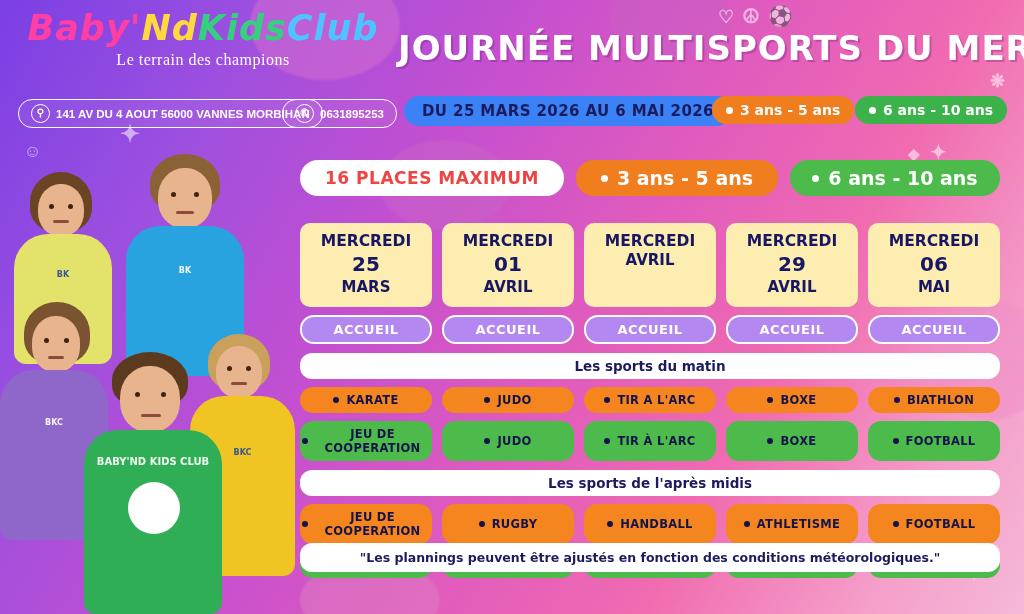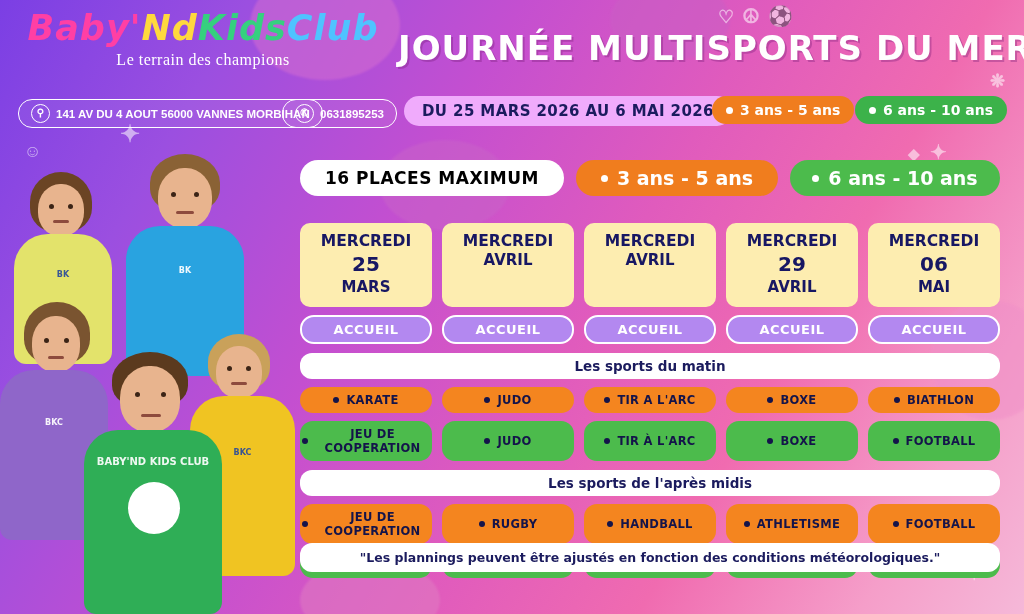--- a/index.html
+++ b/index.html
@@ -25,36 +25,36 @@
 
   .main-title{position:absolute;left:398px;top:28px;width:610px;color:#fff;
     font-family:"DejaVu Sans",sans-serif;font-weight:bold;font-size:34px;letter-spacing:1px;
     text-shadow:2px 2px 0 rgba(120,30,120,.35);white-space:nowrap;text-align:left;}
 
   .pill{display:inline-flex;align-items:center;gap:6px;border-radius:14px;padding:4px 12px;
     font-size:11.5px;font-weight:bold;white-space:nowrap;}
   .pill-outline{position:absolute;border:1.5px solid #fff;color:#fff;background:rgba(255,255,255,.06);}
   .addr{left:18px;top:99px;}
   .phone{left:282px;top:99px;}
-  .dates{position:absolute;left:404px;top:96px;background:#f0abfc;color:#1b1b5e;border-radius:16px;
+  .dates{position:absolute;left:404px;top:96px;background:#3b82f6;color:#1b1b5e;border-radius:16px;
     padding:6px 18px;font-size:15px;font-weight:bold;letter-spacing:.4px;font-family:"DejaVu Sans",sans-serif;}
   .tag{position:absolute;border-radius:16px;padding:6px 14px;color:#fff;font-weight:bold;font-size:14px;
     font-family:"DejaVu Sans",sans-serif;display:flex;align-items:center;gap:7px;}
   .tag-orange{left:712px;top:96px;background:#f07d1e;}
   .tag-green{left:855px;top:96px;background:#3cb24a;}
   .dot{width:7px;height:7px;border-radius:50%;background:#fff;display:inline-block;}
 
   .pin{display:inline-block;width:17px;height:17px;border-radius:50%;border:1.5px solid #fff;
     text-align:center;line-height:15px;font-size:10px;}
 
   
   .badge-row{position:absolute;left:300px;top:160px;width:700px;height:36px;}
   .badge{position:absolute;border-radius:18px;height:36px;display:flex;align-items:center;justify-content:center;
     gap:9px;font-family:"DejaVu Sans",sans-serif;font-weight:bold;}
-  .badge-white{left:0;width:264px;background:#fff;color:#000000;font-size:17px;letter-spacing:.5px;}
+  .badge-white{left:0;width:264px;background:#fff;color:#ef4444;font-size:17px;letter-spacing:.5px;}
   .badge-or{left:276px;width:202px;background:#f07d1e;color:#fff;font-size:19px;}
   .badge-gr{left:490px;width:210px;background:#4cbb4c;color:#fff;font-size:19px;}
 
   
   .grid{position:absolute;left:300px;top:223px;width:700px;}
   .row{display:grid;grid-template-columns:repeat(5,1fr);gap:10px;}
   .daybox{background:#fdedb0;border-radius:10px;text-align:center;padding:9px 2px 10px;
     font-family:"DejaVu Sans",sans-serif;color:#171763;line-height:1.25;}
   .daybox .d1{font-size:15.5px;font-weight:bold;}
   .daybox .d2{font-size:20px;font-weight:bold;margin:1px 0;}
@@ -159,20 +159,21 @@
   <div class="grid">
 
     <div class="row">
       <div class="daybox">
         <div class="d1">MERCREDI</div>
         <div class="d2">25</div>
         <div class="d3">MARS</div>
       </div>
       <div class="daybox">
         <div class="d1">MERCREDI</div>
+        <div class="d2">01</div>
         <div class="d3">AVRIL</div>
       </div>
       <div class="daybox">
         <div class="d1">MERCREDI</div>
         <div class="d3">AVRIL</div>
       </div>
       <div class="daybox">
         <div class="d1">MERCREDI</div>
         <div class="d2">29</div>
         <div class="d3">AVRIL</div>

